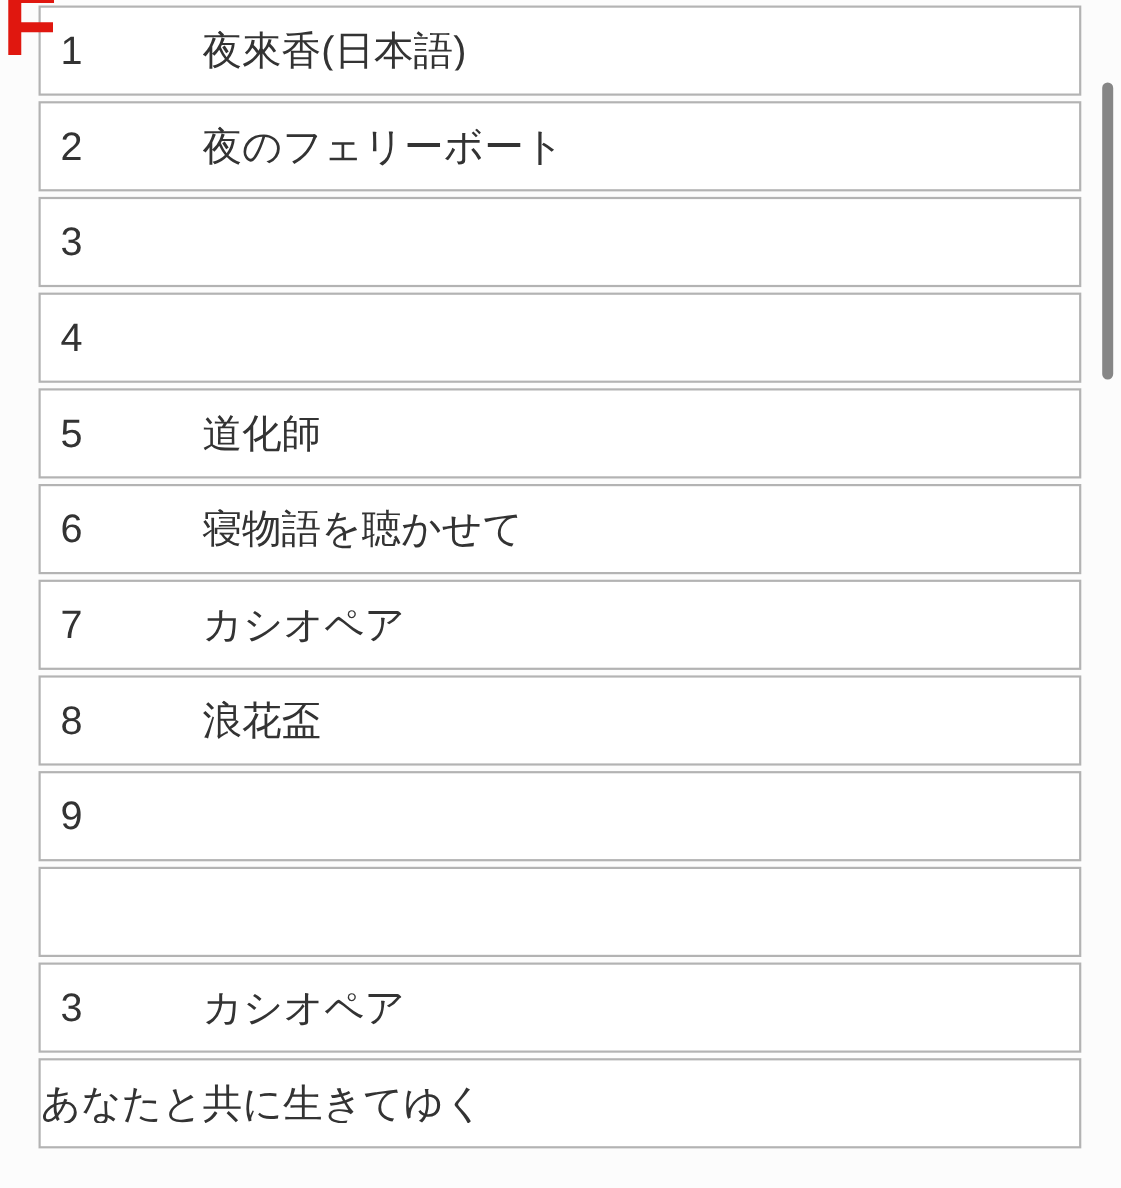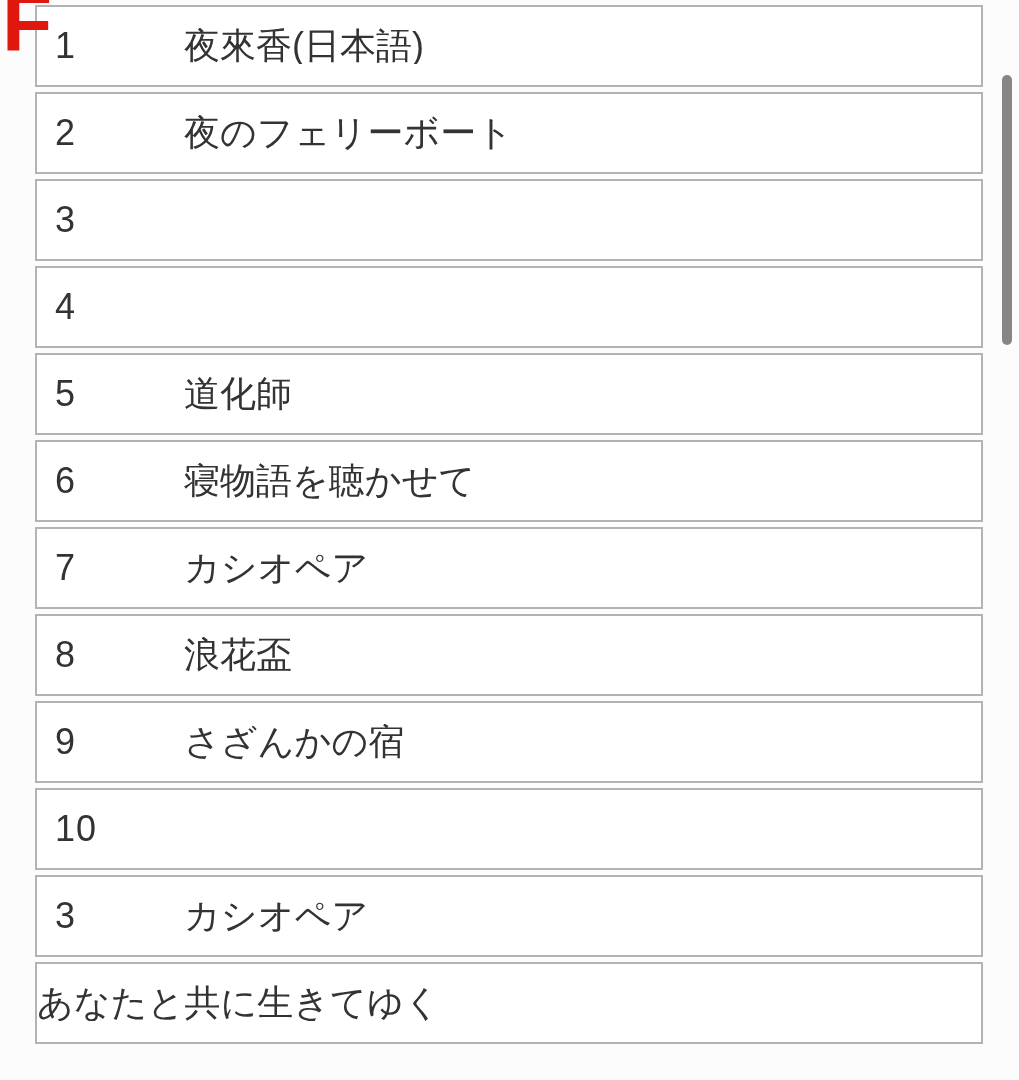--- a/index.html
+++ b/index.html
@@ -106,25 +106,23 @@
     <span class="track-title">カシオペア</span>
   </div>
 
   <div class="track-row">
     <span class="track-no">8</span>
     <span class="track-title">浪花盃</span>
   </div>
 
   <div class="track-row">
     <span class="track-no">9</span>
-    <span class="track-title">さざんかの宿</span>
   </div>
 
   <div class="track-row">
-    <span class="track-no">10</span>
   </div>
 
   <div class="track-row">
     <span class="track-no">3</span>
     <span class="track-title">カシオペア</span>
   </div>
 
   <div class="track-row">
     <span class="track-title">あなたと共に生きてゆく</span>
   </div>

